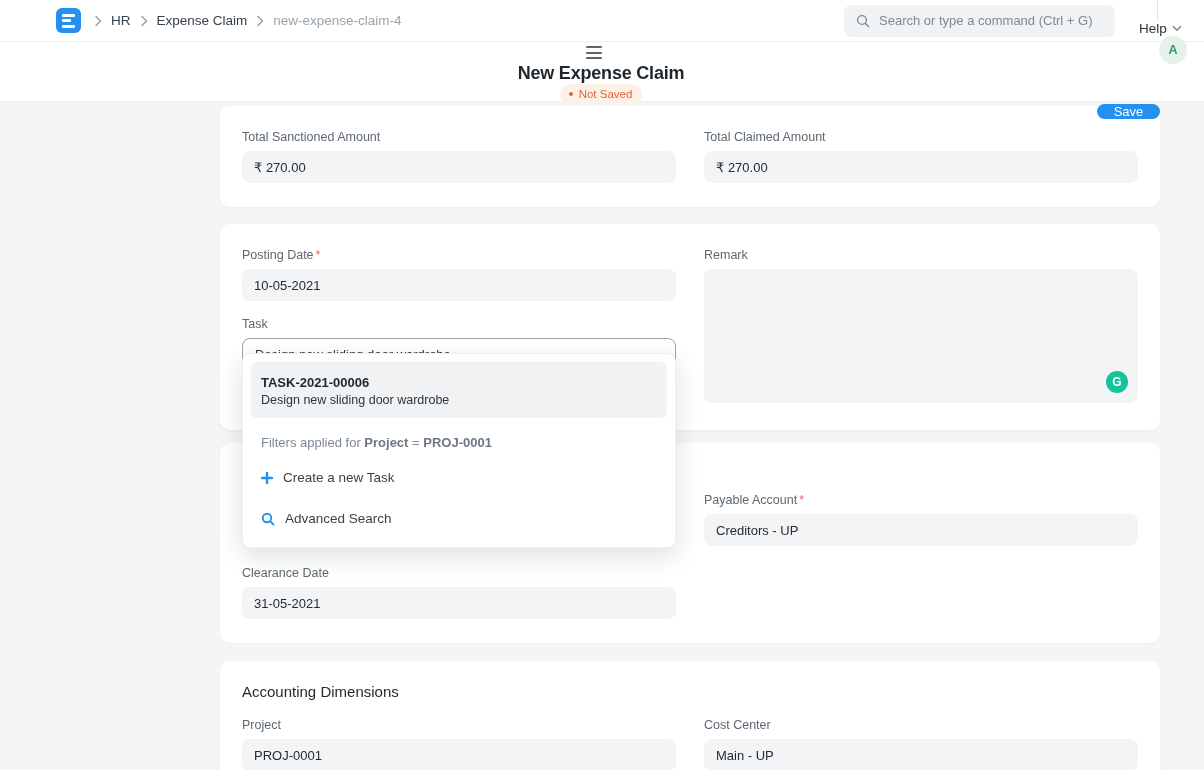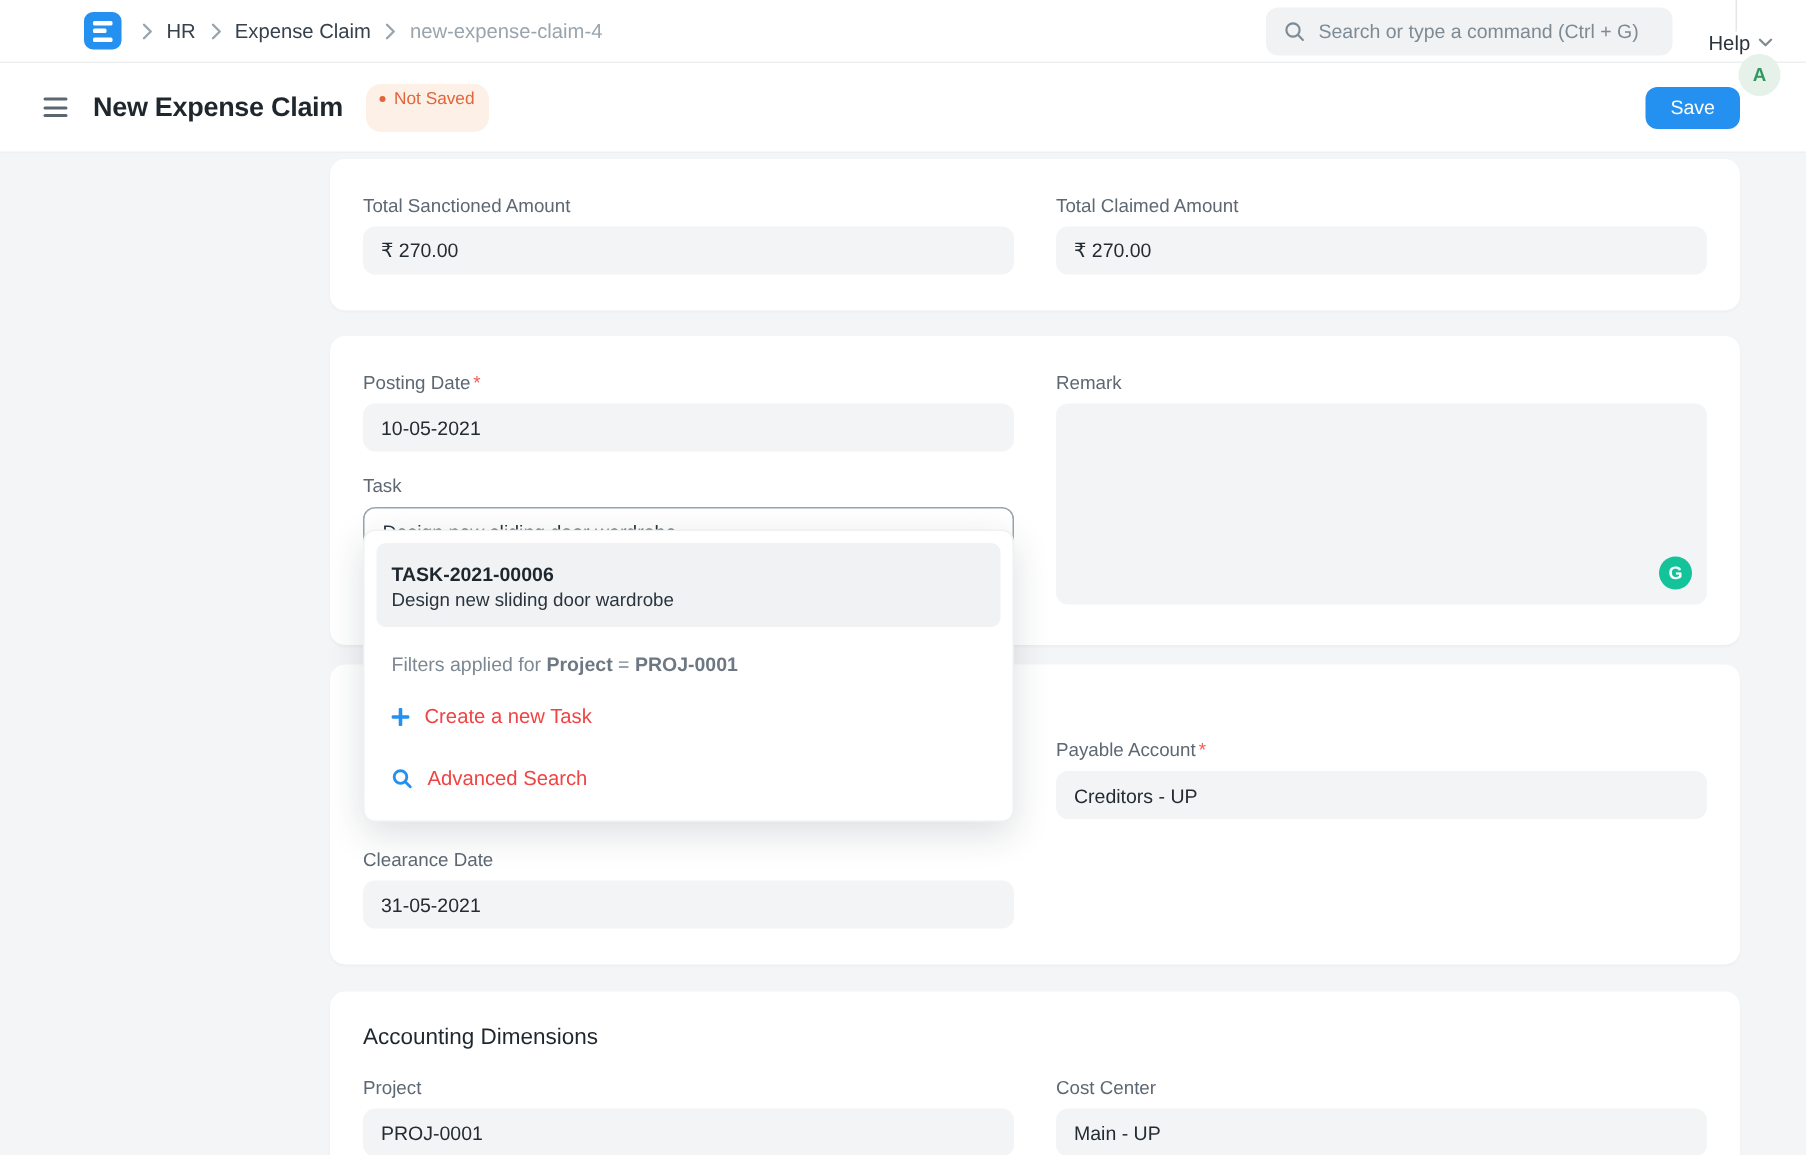--- a/index.html
+++ b/index.html
@@ -41,29 +41,29 @@
   .nav-divider { width:1px; height:24px; background:#e4e7ea; margin:0 16px 0 18px; }
   .help { display:flex; align-items:center; gap:5px; font-size:13.5px; color:#2b343d; cursor:pointer; }
   .avatar {
     width:28px; height:28px; border-radius:50%; background:#e6f1ea; margin-left:20px;
     display:flex; align-items:center; justify-content:center;
     font-size:12.5px; font-weight:600; color:#2f9a5d; cursor:pointer;
   }
   
   .page-header {
     height:60px; background:#fff; border-bottom:1px solid #eef0f2;
-    display:flex; align-items:center; padding:0 44px 0 27px;
+    display:flex; align-items:center; padding:0 44px 0 27px;flex-direction:column;
   }
   .menu-btn { display:flex; flex-direction:column; gap:3.5px; cursor:pointer; padding:4px 2px; }
   .menu-btn i { display:block; width:16px; height:2px; background:#5c6670; border-radius:1px; }
   .page-title { margin-left:15px; font-size:18px; font-weight:700; letter-spacing:-0.2px; color:#1f272e; }
   .status-badge {
     margin-left:15px; display:flex; align-items:center; gap:6px;
     background:#fdf0e6; color:#e0653a; border-radius:10px;
-    padding:4px 10px 16px 9px; font-size:11.5px; font-weight:500;
+    padding:4px 10px 4px 9px; font-size:11.5px; font-weight:500;
   }
   .status-badge .dot { width:4px; height:4px; border-radius:50%; background:#e0653a; }
   .save-btn {
     margin-left:auto; width:63px; height:28px; border:none; border-radius:8px;
     background:#2490ef; color:#fff; font-family:inherit; font-size:13px; cursor:pointer;
   }
   
   .content { margin-left:220px; width:940px; padding-top:2px; }
   .card {
     background:#fff; border-radius:10px;
@@ -101,21 +101,21 @@
     background:#fff; border:1px solid #eef0f2; border-radius:8px; padding:8px;
     box-shadow:0 8px 24px rgba(25,39,52,0.15);
   }
   .dd-option { background:#f0f2f4; border-radius:6px; padding:13px 10px 11px; cursor:pointer; }
   .dd-option-title { font-size:13px; font-weight:700; color:#1f272e; }
   .dd-option-sub { font-size:12.5px; color:#2b343d; margin-top:3px; }
   .dd-filters { padding:17px 10px 7px; font-size:13px; color:#7d8893; }
   .dd-filters b { font-weight:700; color:#6d7883; }
   .dd-link {
     display:flex; align-items:center; gap:10px; padding:13px 10px;
-    color:#ef4444; font-size:13.5px; cursor:pointer; text-decoration:none;
+    color:#404040; font-size:13.5px; cursor:pointer; text-decoration:none;
   }
   .dd-link svg { flex:0 0 auto; display:block; }
   
   .card-accounting { margin-top:13px; padding:50px 22px 24px; row-gap:20px; }
   
   .card-dimensions { margin-top:18px; padding:22px 22px 26px; height:160px; }
   .section-heading { font-size:15px; font-weight:400; color:#1f272e; margin-bottom:18px; }
 </style>
 </head>
 <body>

